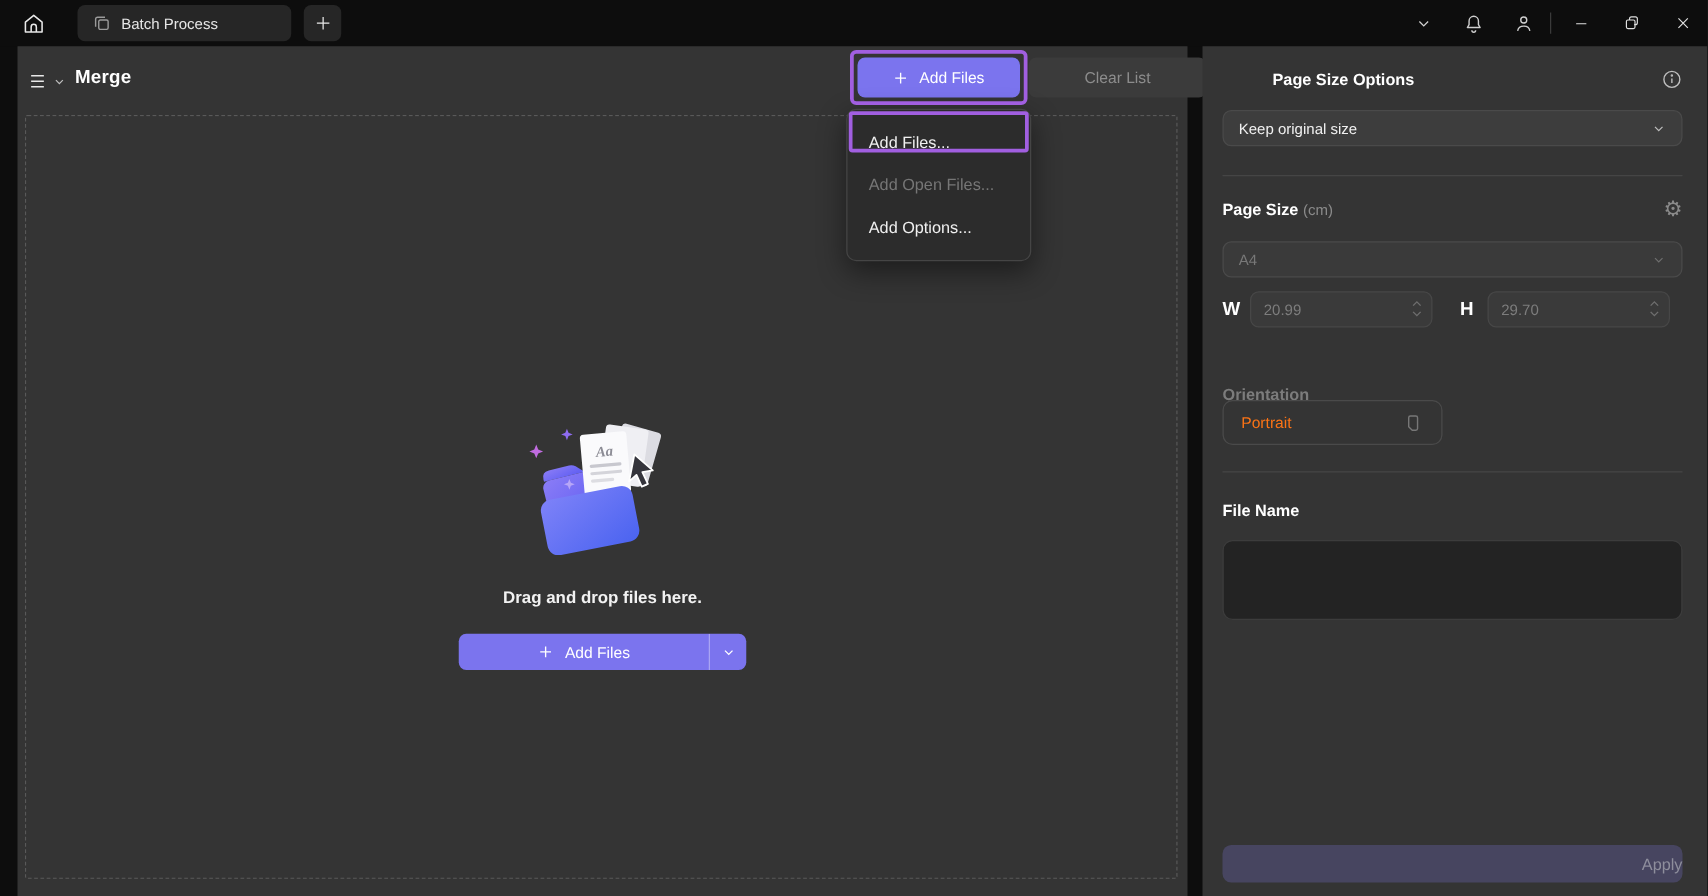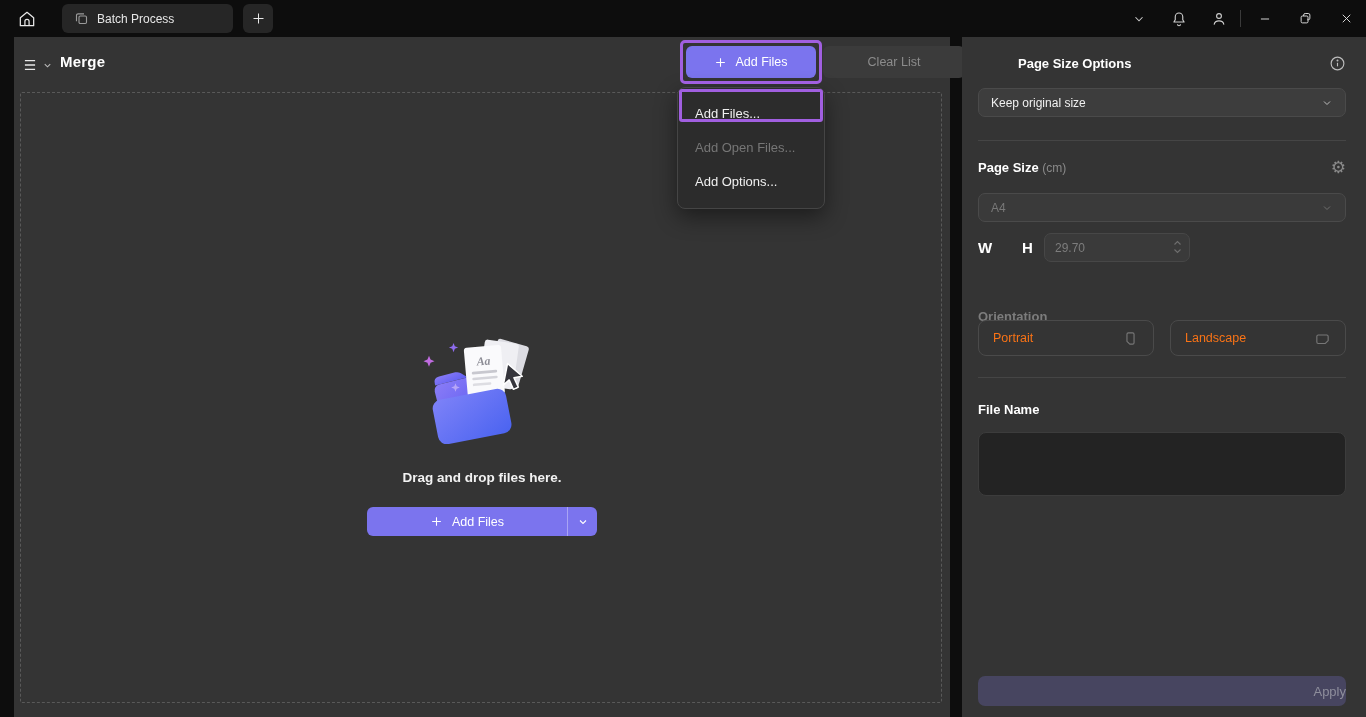--- a/index.html
+++ b/index.html
@@ -305,20 +305,31 @@
         <span>A4</span>
         <span class="icon">
           <svg width="12" height="12" viewBox="0 0 24 24" fill="none" stroke="#6e6e6e" stroke-width="2">
               <path d="M6 9l6 6 6-6"></path>
             </svg>
         </span>
       </div>
 
       <div class="row" style="top:196px; display:flex; align-items:center;">
         <span class="dim-label" style="width:22px;">W</span>
+        <span style="position:relative;">
+          <input class="num-input" disabled="" value="20.99" style="">
+          <span class="stepper">
+            <svg width="9" height="6" viewBox="0 0 24 14" fill="none" stroke="#6e6e6e" stroke-width="3">
+                <path d="M4 11l8-8 8 8"></path>
+              </svg>
+            <svg width="9" height="6" viewBox="0 0 24 14" fill="none" stroke="#6e6e6e" stroke-width="3">
+                <path d="M4 3l8 8 8-8"></path>
+              </svg>
+          </span>
+        </span>
         <span class="dim-label" style="width:22px; margin-left:22px;">H</span>
         <span style="position:relative;">
           <input class="num-input" disabled="" value="29.70" style="">
           <span class="stepper">
             <svg width="9" height="6" viewBox="0 0 24 14" fill="none" stroke="#6e6e6e" stroke-width="3">
                 <path d="M4 11l8-8 8 8"></path>
               </svg>
             <svg width="9" height="6" viewBox="0 0 24 14" fill="none" stroke="#6e6e6e" stroke-width="3">
                 <path d="M4 3l8 8 8-8"></path>
               </svg>
@@ -332,28 +343,20 @@
 
       <div class="row" style="top:283px; display:flex; justify-content:space-between;">
         <div class="orient-btn">
           <span>Portrait</span>
           <span class="icon">
             <svg width="17" height="17" viewBox="0 0 24 24" fill="none" stroke="#777" stroke-width="1.6" stroke-linejoin="round">
               <path d="M7 6a2 2 0 0 1 2-2h6a2 2 0 0 1 2 2v12a2 2 0 0 1-2 2H11l-4-4z"></path>
             </svg>
           </span>
         </div>
-        <div class="orient-btn">
-          <span>Landscape</span>
-          <span class="icon">
-            <svg width="17" height="17" viewBox="0 0 24 24" fill="none" stroke="#777" stroke-width="1.6" stroke-linejoin="round">
-              <path d="M4 9a2 2 0 0 1 2-2h12a2 2 0 0 1 2 2v6l-4 4H6a2 2 0 0 1-2-2z"></path>
-            </svg>
-          </span>
-        </div>
       </div>
 
       <div class="row divider" style="top:340px;"></div>
 
       <div class="row" style="top:363px;">
         <span class="sec-title">File Name</span>
       </div>
 
       <div id="filename-box" class="row" style="top:395px;"></div>
 

